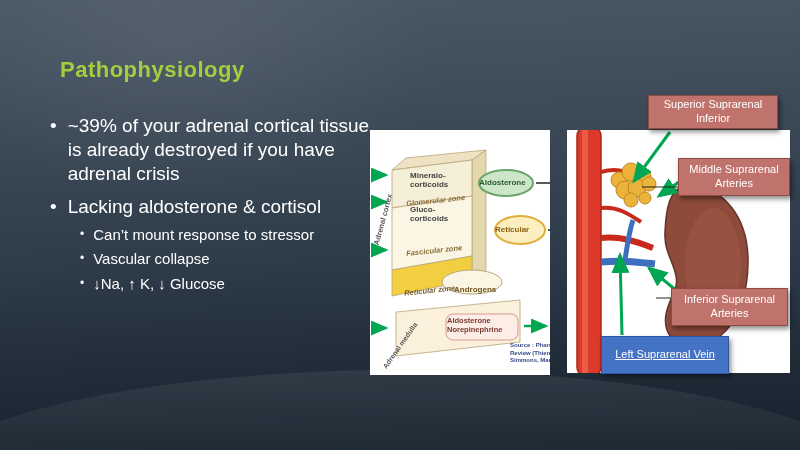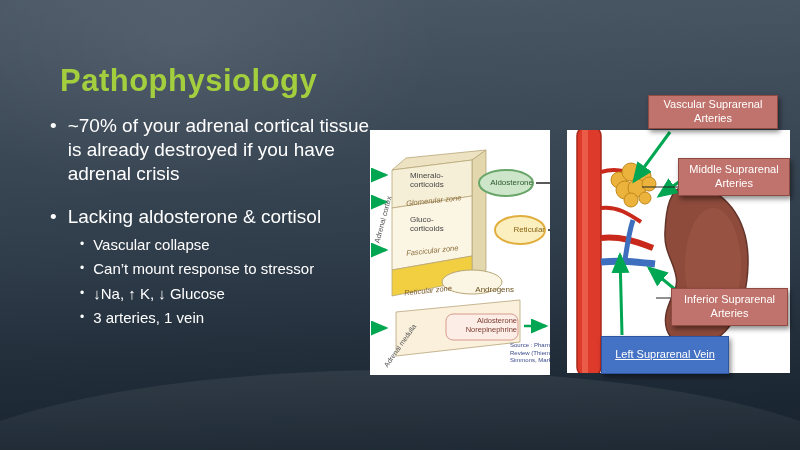--- a/index.html
+++ b/index.html
@@ -17,40 +17,40 @@
     background: radial-gradient(ellipse at center, rgba(255,255,255,0.07), rgba(255,255,255,0) 70%);
     pointer-events:none;
   }
   .slide::after {
     content:""; position:absolute; left:-12%; bottom:-170px; width:124%; height:250px;
     border-radius:50% 50% 0 0;
     background: linear-gradient(180deg, rgba(255,255,255,0.07), rgba(255,255,255,0) 65%);
     pointer-events:none;
   }
   .title {
-    position:absolute; left:60px; top:42px; font-size:31px; color:#A3CE3D;
+    position:absolute; left:60px; top:42px; font-size:22px; color:#A3CE3D;
     letter-spacing:0.5px;
   }
   .bullets { position:absolute; left:50px; top:114px; width:322px; list-style:none; margin:0; padding:0; }
   .bullets li { color:#FFFFFF; display:flex; }
-  .l1 { font-size:19px; line-height:1.27; margin-top:19px; }
+  .l1 { font-size:19px; line-height:1.27; margin-top:9px; }
   .l1::before { content:"•"; margin-right:11px; flex:0 0 auto; }
   .l2 { font-size:15px; line-height:1.3; margin-left:30px; margin-top:5px; }
   .l2::before { content:"•"; font-size:12px; margin-right:9px; margin-top:2px; flex:0 0 auto; }
   .bullets li:first-child { margin-top:0; }
 
   .figure-area { position:absolute; left:370px; top:95px; width:420px; height:285px; }
   .panel { position:absolute; background:#FFFFFF; overflow:hidden; }
-  .panel-adrenal { left:0; top:35px; width:180px; height:245px; }
+  .panel-adrenal { left:0; top:35px; width:180px; height:245px;font-weight:bold; }
   .panel-kidney  { left:197px; top:35px; width:223px; height:243px; }
   .panel-adrenal svg, .panel-kidney svg { position:absolute; left:0; top:0; }
 
   .dlabel { position:absolute; color:#444; font-size:8px; line-height:1.1; }
   .zone-lbl { position:absolute; font-style:italic; font-size:7.5px; color:#8A6D3B; transform:rotate(-6deg); white-space:nowrap; }
-  .hormone-lbl { position:absolute; font-size:8px; text-align:right; }
+  .hormone-lbl { position:absolute; font-size:8px; text-align:left; }
   .rot-lbl { position:absolute; font-size:7.5px; color:#555; text-align:center; white-space:nowrap; }
   .src { position:absolute; left:140px; top:212px; width:55px; font-size:6px; line-height:1.25; color:#3A4A8A; }
   .src span { display:block; }
 
   .overlay { position:absolute; left:0; top:0; z-index:5; pointer-events:none; }
 
   .callout {
     position:absolute; z-index:6; display:flex; align-items:center; justify-content:center;
     text-align:center; color:#FFFFFF; font-size:11px; line-height:1.25; padding:2px 4px;
     box-shadow:2px 3px 5px rgba(0,0,0,0.45); box-sizing:border-box;
@@ -64,36 +64,33 @@
 </style>
 </head>
 <body>
 
 <div class="slide">
 
   <h1 class="title">Pathophysiology</h1>
 
   <ul class="bullets">
     <li class="l1">
-        <span>~70% of your adrenal cortical tissue is already destroyed if you have adrenal crisis</span>
+        <span>~39% of your adrenal cortical tissue is already destroyed if you have adrenal crisis</span>
       </li>
     <li class="l1">
         <span>Lacking aldosterone &amp; cortisol</span>
       </li>
     <li class="l2">
+        <span>Can’t mount response to stressor</span>
+      </li>
+    <li class="l2">
         <span>Vascular collapse</span>
-      </li>
-    <li class="l2">
-        <span>Can’t mount response to stressor</span>
       </li>
     <li class="l2">
         <span>↓Na, ↑ K, ↓ Glucose</span>
-      </li>
-    <li class="l2">
-        <span>3 arteries, 1 vein</span>
       </li>
   </ul>
 
   <div class="figure-area">
 
     <div class="panel panel-adrenal">
       <svg width="195" height="245" viewBox="0 0 195 245">
         <defs>
           <marker id="ag" markerWidth="8" markerHeight="8" refX="6" refY="3" orient="auto">
               <path d="M0,0 L7,3 L0,6 Z" fill="#00A651"></path>
@@ -121,21 +118,21 @@
 
         <line x1="1" y1="45" x2="16" y2="45" stroke="#00A651" stroke-width="2.5" marker-end="url(#ag)"></line>
         <line x1="1" y1="72" x2="16" y2="72" stroke="#00A651" stroke-width="2.5" marker-end="url(#ag)"></line>
         <line x1="1" y1="120" x2="16" y2="120" stroke="#00A651" stroke-width="2.5" marker-end="url(#ag)"></line>
         <line x1="1" y1="198" x2="16" y2="198" stroke="#00A651" stroke-width="2.5" marker-end="url(#ag)"></line>
         <line x1="154" y1="196" x2="176" y2="196" stroke="#00A651" stroke-width="2.5" marker-end="url(#ag)"></line>
       </svg>
 
       <div class="dlabel" style="left:40px; top:42px; width:58px;">Mineralo-corticoids</div>
       <div class="zone-lbl" style="left:36px; top:66px;">Glomerular zone</div>
-      <div class="dlabel" style="left:40px; top:86px; width:55px;">Gluco-corticoids</div>
+      <div class="dlabel" style="left:40px; top:76px; width:55px;">Gluco-corticoids</div>
       <div class="zone-lbl" style="left:36px; top:116px;">Fascicular zone</div>
       <div class="hormone-lbl" style="left:72px; top:155px; width:60px; color:#6B5320;margin-left:12px;">Androgens</div>
       <div class="zone-lbl" style="left:34px; top:156px; color:#7A5C2E;">Reticular zone</div>
       <div class="hormone-lbl" style="left:109px; top:48px; width:54px; color:#2D5A2D;">Aldosterone</div>
       <div class="hormone-lbl" style="left:125px; top:95px; width:50px; color:#8A6414;">Reticular</div>
       <div class="hormone-lbl" style="left:77px; top:186px; width:70px; font-size:7.5px; color:#7A3B2E;">Aldosterone Norepinephrine</div>
       <div class="rot-lbl" style="left:-27px; top:85px; width:80px; transform:rotate(-75deg);">Adrenal cortex</div>
       <div class="rot-lbl" style="left:-5px; top:212px; width:70px; font-size:7px; transform:rotate(-55deg);">Adrenal medulla</div>
       <div class="src">
         <span>Source : Pharma</span>
@@ -183,21 +180,21 @@
       </defs>
       <line x1="300" y1="37" x2="264" y2="86" stroke="#00A651" stroke-width="3" marker-end="url(#og)"></line>
       <line x1="316" y1="82" x2="289" y2="101" stroke="#00A651" stroke-width="3" marker-end="url(#og)"></line>
       <line x1="307" y1="196" x2="279" y2="173" stroke="#00A651" stroke-width="3" marker-end="url(#og)"></line>
       <line x1="252" y1="240" x2="250" y2="160" stroke="#00A651" stroke-width="3" marker-end="url(#og)"></line>
       <line x1="272" y1="92" x2="308" y2="92" stroke="#222" stroke-width="1"></line>
       <line x1="286" y1="203" x2="302" y2="203" stroke="#222" stroke-width="1"></line>
     </svg>
 
     <div class="callout artery co-superior">
-      <span>Vascular Suprarenal Arteries</span>
+      <span>Superior Suprarenal Inferior</span>
     </div>
     <div class="callout artery co-inferior">
       <span>Inferior Suprarenal Arteries</span>
     </div>
     <div class="callout artery co-middle">
       <span>Middle Suprarenal Arteries</span>
     </div>
     <div class="callout vein co-vein">
       <span>Left Suprarenal Vein</span>
     </div>

